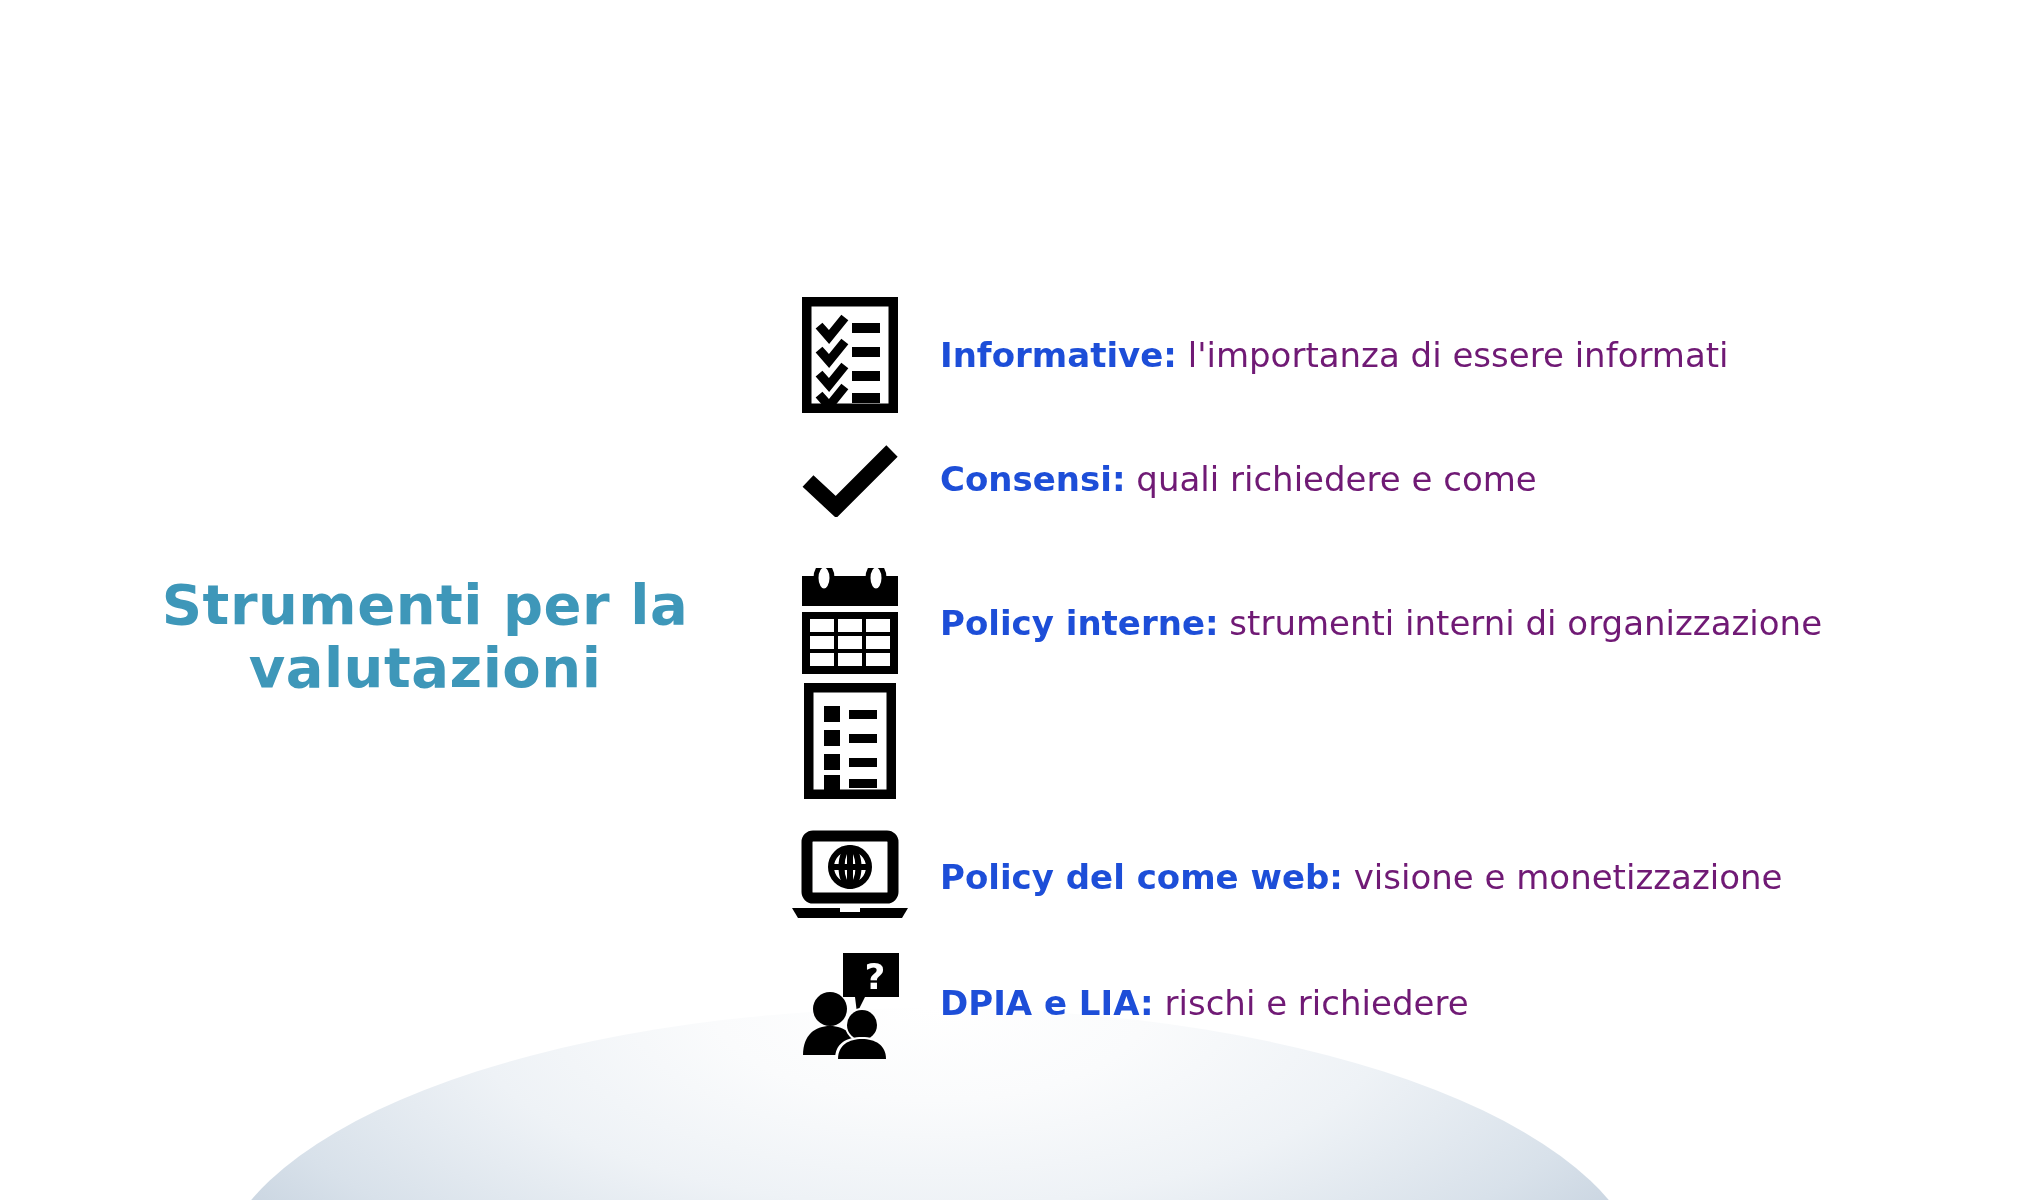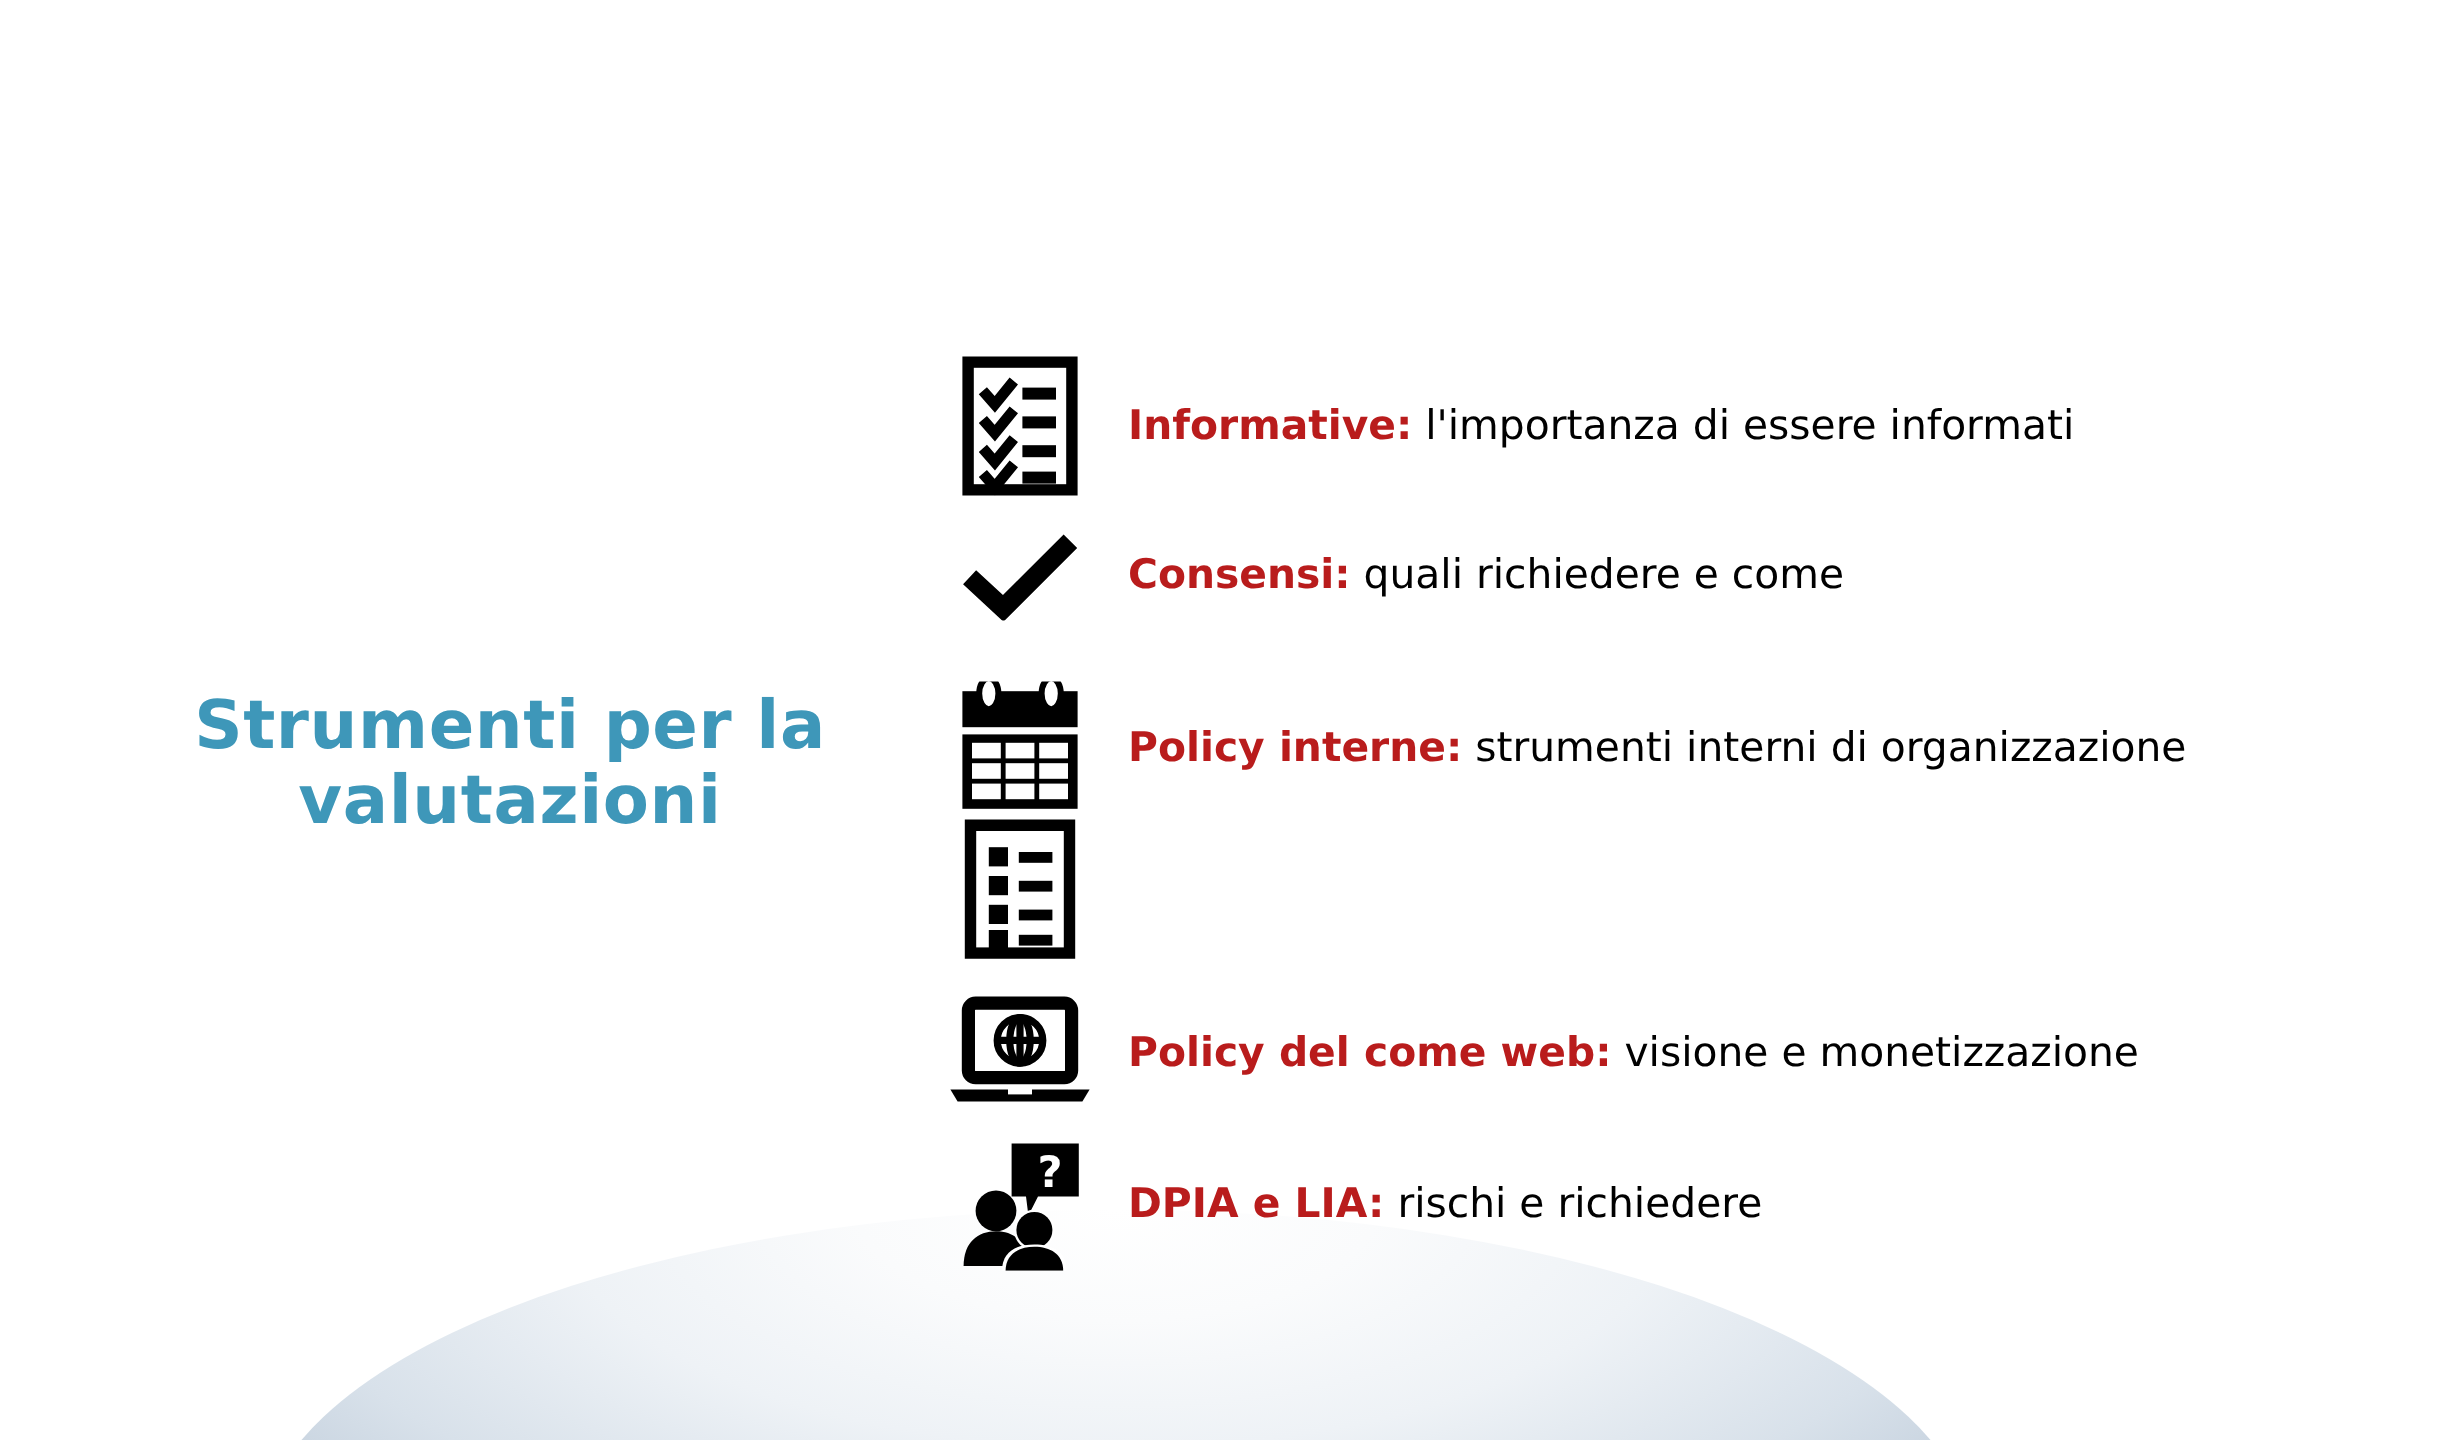--- a/index.html
+++ b/index.html
@@ -81,25 +81,25 @@
   }
   .item-text {
     font-family: "DejaVu Sans", sans-serif;
     font-size: 34px;
     line-height: 1.2;
     white-space: nowrap;
     color: #1D6DC6;
   }
   .item-text .lead {
     font-weight: bold;
-    color: #b91c1c;
+    color: #1d4ed8;
   }
   .item-text .rest {
     font-weight: normal;
-    color: #000000;
+    color: #701a75;
   }
 
   
   .row-0 { top: 0px; }
   .row-1 { top: 124px; justify-content: center; }
   .row-2 { top: 268px; }
   .row-3 { top: 386px; }
   .row-4 { top: 522px; }
   .row-5 { top: 648px; }
 

